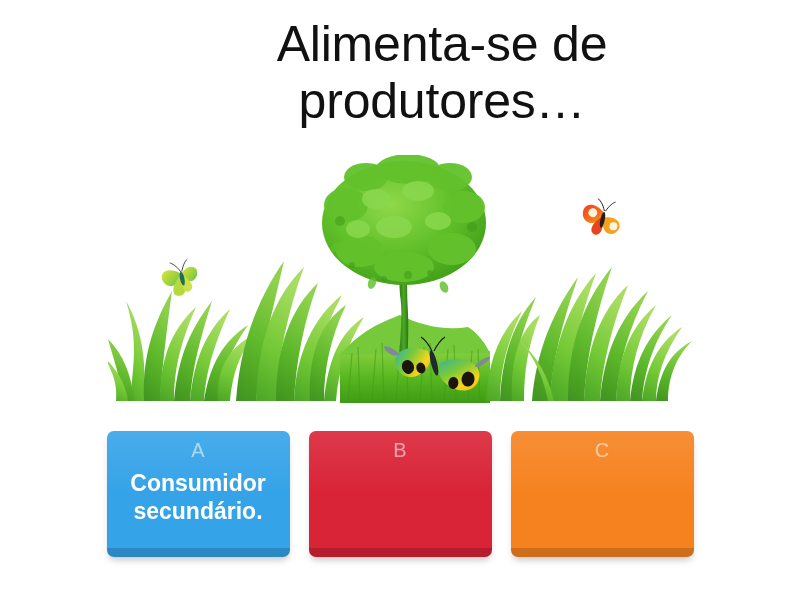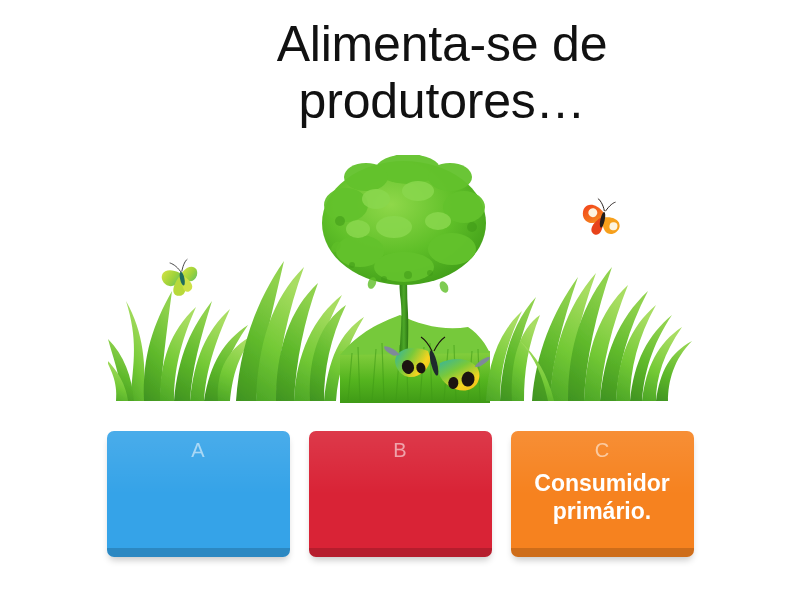--- a/index.html
+++ b/index.html
@@ -308,25 +308,25 @@
         <path d="M4 0 C 0 -8, -4 -12, -7 -14" stroke="#1c1410" stroke-width="1.1" fill="none"></path>
         <path d="M6 0 C 10 -8, 14 -12, 17 -14" stroke="#1c1410" stroke-width="1.1" fill="none"></path>
       </g>
     </svg>
   </div>
 
   <div class="answers">
 
     <div class="answer-btn btn-a">
       <div class="answer-letter">A</div>
+      <div class="answer-text">Consumidor secundário.</div>
     </div>
 
     <div class="answer-btn btn-b">
       <div class="answer-letter">B</div>
     </div>
 
     <div class="answer-btn btn-c">
       <div class="answer-letter">C</div>
-      <div class="answer-text">Consumidor primário.</div>
     </div>
 
   </div>
 </div>
 
 </body></html>

